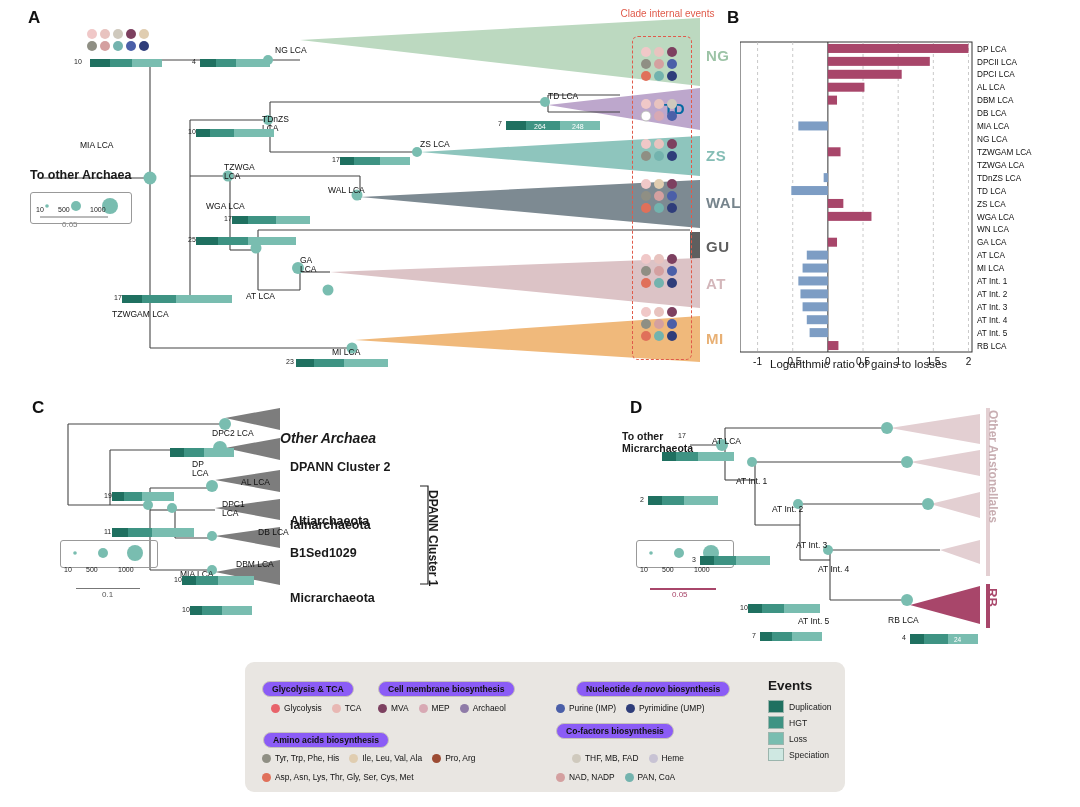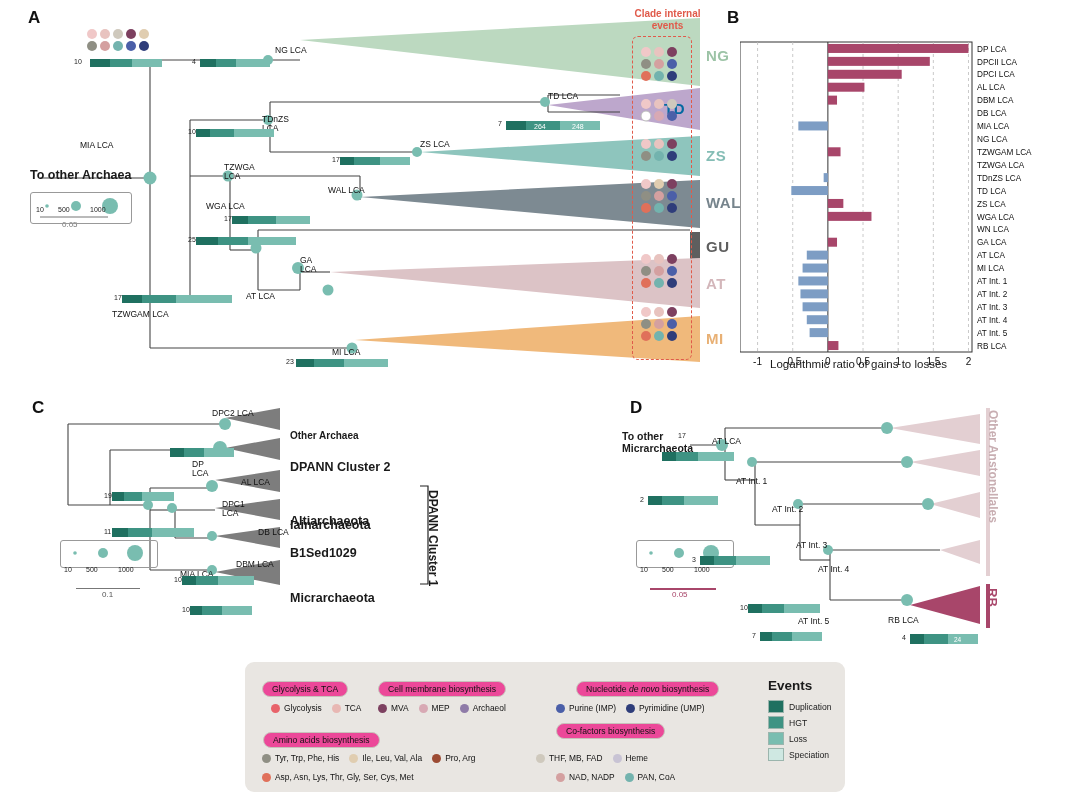--- a/index.html
+++ b/index.html
@@ -5,21 +5,21 @@
   html,body{margin:0;padding:0;background:#ffffff;}
   body{width:1080px;height:807px;position:relative;font-family:"Liberation Sans",sans-serif;color:#1a1a1a;overflow:hidden;}
   .panel-letter{position:absolute;font-weight:bold;font-size:17px;color:#111;}
   .abs{position:absolute;}
   .tinytxt{font-size:7px;color:#222;}
   .node-label{font-size:8.5px;color:#111;font-weight:500;line-height:1.05;}
   .clade-name{font-weight:bold;font-size:15px;letter-spacing:.5px;}
   svg{display:block;}
   .bar-axis-label{font-size:11.5px;fill:#111;}
   .legend-box{position:absolute;left:245px;top:662px;width:600px;height:130px;background:#e9e6e2;border-radius:9px;}
-  .lg-pill{display:inline-block;background:#ec4899;border:1px solid #c8c2bb;border-radius:11px;padding:2px 9px;font-size:8.6px;color:#111;}
+  .lg-pill{display:inline-block;background:#8b5cf6;border:1px solid #c8c2bb;border-radius:11px;padding:2px 9px;font-size:8.6px;color:#111;font-weight:bold;}
   .lg-item{display:flex;align-items:center;gap:4px;font-size:8.4px;color:#111;margin-right:10px;}
   .dot{width:9px;height:9px;border-radius:50%;display:inline-block;flex:none;}
   .evt-row{display:flex;align-items:center;gap:5px;font-size:8.6px;margin-bottom:3px;}
   .evt-sw{width:14px;height:11px;display:inline-block;border:1px solid #9bb5ad;}
   .scalebar-txt{font-size:8px;}
 </style>
 </head>
 <body>
 
 <div class="panel-letter" style="left:28px;top:8px;">A</div>
@@ -127,21 +127,21 @@
 <div class="abs tinytxt" style="left:90px;top:206px;">1000</div>
 
 <div class="abs clade-name" style="left:706px;top:47px;color:#9cc3a6;">NG</div>
 <div class="abs clade-name" style="left:664px;top:100px;color:#0369a1;">TD</div>
 <div class="abs clade-name" style="left:706px;top:147px;color:#84bdb5;">ZS</div>
 <div class="abs clade-name" style="left:706px;top:194px;color:#76848c;">WAL</div>
 <div class="abs clade-name" style="left:706px;top:238px;color:#5e5e5e;">GU</div>
 <div class="abs clade-name" style="left:706px;top:275px;color:#d3b6ba;">AT</div>
 <div class="abs clade-name" style="left:706px;top:330px;color:#e8b074;">MI</div>
 
-<div class="abs" style="left:620px;top:8px;width:95px;text-align:center;color:#e05a4a;font-size:10px;font-weight:bold;line-height:1.15;">Clade internal events</div>
+<div class="abs" style="left:620px;top:8px;width:95px;text-align:center;color:#e05a4a;font-size:10px;font-weight:normal;line-height:1.15;">Clade internal events</div>
 <div class="abs" style="left:632px;top:36px;width:58px;height:322px;border:1.4px dashed #e05a4a;border-radius:6px;"></div>
 
 <div class="abs" style="left:638px;top:44px;">
   <svg width="46" height="310">
     <g>
       <circle cx="8" cy="8" r="5" fill="#f0c8c8"></circle>
         <circle cx="21" cy="8" r="5" fill="#e8c3bf"></circle>
         <circle cx="34" cy="8" r="5" fill="#7d4060"></circle>
       <circle cx="8" cy="20" r="5" fill="#8f8f84"></circle>
         <circle cx="21" cy="20" r="5" fill="#d4a0a0"></circle>
@@ -366,29 +366,29 @@
   </g>
   <circle cx="175" cy="24" r="6" fill="#79bdb0"></circle>
   <circle cx="170" cy="48" r="7" fill="#79bdb0"></circle>
   <circle cx="162" cy="86" r="6" fill="#79bdb0"></circle>
   <circle cx="122" cy="108" r="5" fill="#79bdb0"></circle>
   <circle cx="162" cy="136" r="5" fill="#79bdb0"></circle>
   <circle cx="162" cy="170" r="5" fill="#79bdb0"></circle>
   <circle cx="98" cy="105" r="5" fill="#79bdb0"></circle>
 </svg>
 
-<div class="abs node-label" style="left:212px;top:409px;">DPC2 LCA</div>
+<div class="abs node-label" style="left:212px;top:429px;">DPC2 LCA</div>
 <div class="abs node-label" style="left:192px;top:460px;width:26px;">DP LCA</div>
 <div class="abs node-label" style="left:241px;top:478px;">AL LCA</div>
 <div class="abs node-label" style="left:222px;top:500px;width:30px;">DPC1 LCA</div>
 <div class="abs node-label" style="left:258px;top:528px;">DB LCA</div>
 <div class="abs node-label" style="left:236px;top:560px;">DBM LCA</div>
 <div class="abs node-label" style="left:180px;top:570px;">MIA LCA</div>
 
-<div class="abs" style="left:290px;top:430px;font-size:10px;font-weight:bold;">Other Archaea</div>
+<div class="abs" style="left:280px;top:430px;font-size:14px;font-weight:bold;font-style:italic;">Other Archaea</div>
 <div class="abs" style="left:290px;top:460px;font-size:12.5px;font-weight:bold;">DPANN Cluster 2</div>
 <div class="abs" style="left:290px;top:490px;font-size:12.5px;font-weight:bold;margin-top:24px;">Altiarchaeota</div>
 <div class="abs" style="left:290px;top:518px;font-size:12.5px;font-weight:bold;">Iainarchaeota</div>
 <div class="abs" style="left:290px;top:546px;font-size:12.5px;font-weight:bold;">B1Sed1029</div>
 <div class="abs" style="left:290px;top:578px;font-size:12.5px;font-weight:bold;margin-top:13px;">Micrarchaeota</div>
 
 <svg class="abs" style="left:418px;top:484px;" width="14" height="104">
   <path d="M2,2 L10,2 L10,100 L2,100" stroke="#222" fill="none" stroke-width="1.2"></path>
 </svg>
 <div class="abs" style="left:440px;top:490px;width:100px;font-size:12px;font-weight:bold;transform:rotate(90deg);transform-origin:left top;">DPANN Cluster 1</div>
@@ -624,21 +624,21 @@
 <div class="abs" style="left:262px;top:772px;display:flex;">
   <span class="lg-item">
       <span class="dot" style="background:#e0705a"></span>
       <span>Asp, Asn, Lys, Thr, Gly, Ser, Cys, Met</span>
     </span>
 </div>
 
 <div class="abs" style="left:556px;top:720px;">
   <span class="lg-pill">Co-factors biosynthesis</span>
 </div>
-<div class="abs" style="left:536px;top:753px;display:flex;">
+<div class="abs" style="left:572px;top:753px;display:flex;">
   <span class="lg-item">
       <span class="dot" style="background:#cfc9bd"></span>
       <span>THF, MB, FAD</span>
     </span>
   <span class="lg-item">
       <span class="dot" style="background:#c8c3d4"></span>
       <span>Heme</span>
     </span>
 </div>
 <div class="abs" style="left:556px;top:772px;display:flex;">

